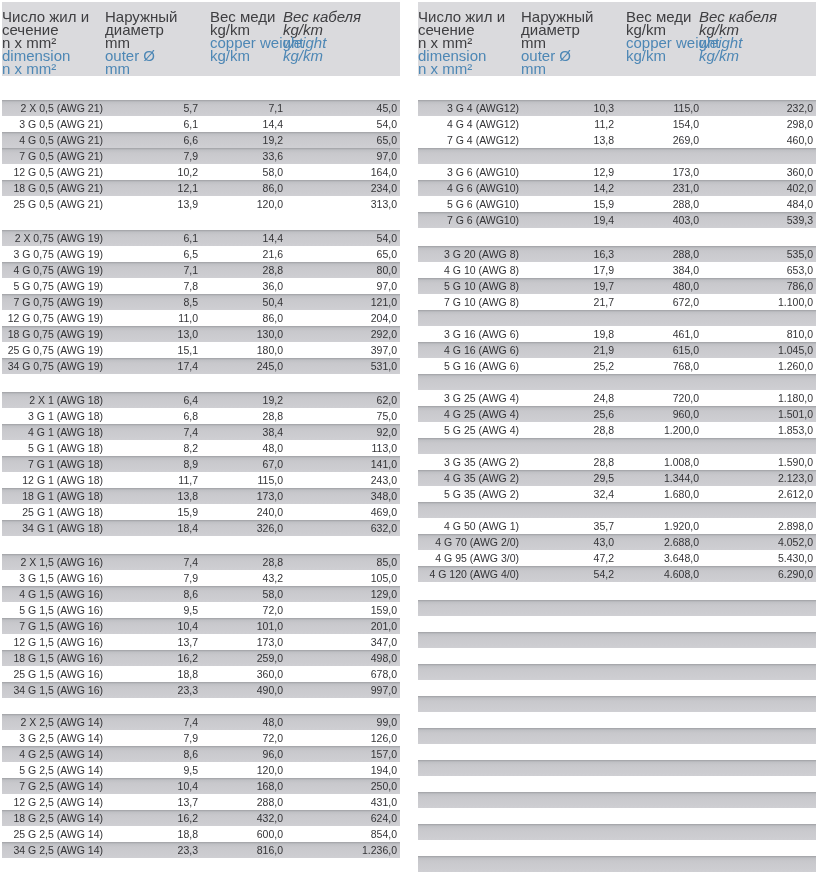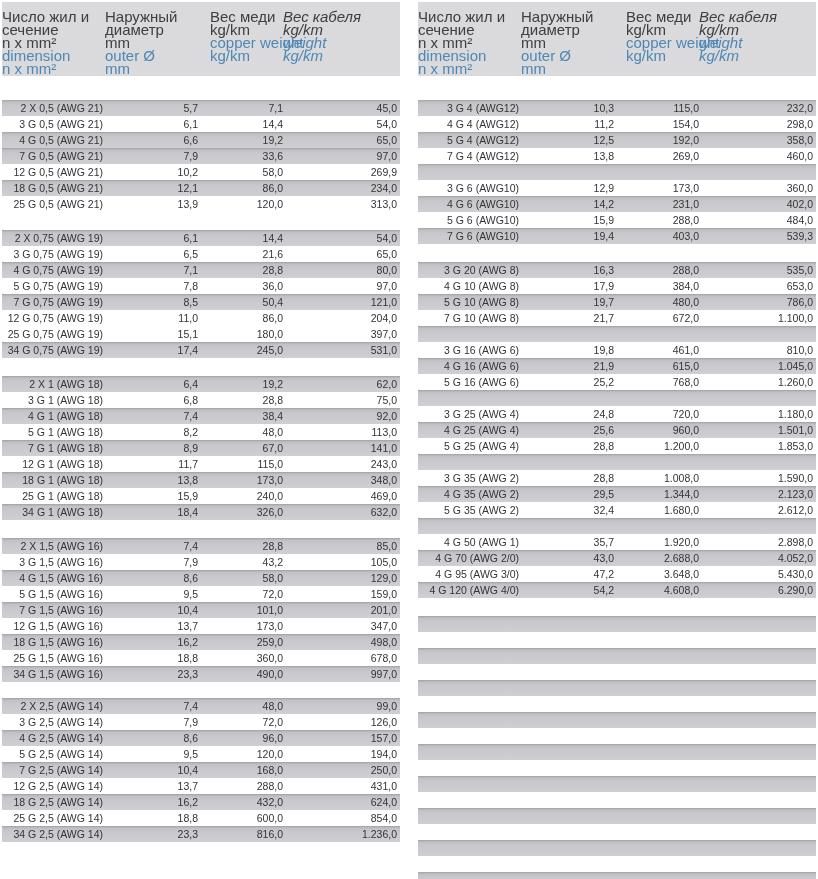--- a/index.html
+++ b/index.html
@@ -117,21 +117,21 @@
         <div class="row gray">
           <div class="c c1">7 G 0,5 (AWG 21)</div>
           <div class="c c2">7,9</div>
           <div class="c c3">33,6</div>
           <div class="c c4">97,0</div>
         </div>
         <div class="row">
           <div class="c c1">12 G 0,5 (AWG 21)</div>
           <div class="c c2">10,2</div>
           <div class="c c3">58,0</div>
-          <div class="c c4">269,9</div>
+          <div class="c c4">164,0</div>
         </div>
         <div class="row gray">
           <div class="c c1">18 G 0,5 (AWG 21)</div>
           <div class="c c2">12,1</div>
           <div class="c c3">86,0</div>
           <div class="c c4">234,0</div>
         </div>
         <div class="row">
           <div class="c c1">25 G 0,5 (AWG 21)</div>
           <div class="c c2">13,9</div>
@@ -168,20 +168,26 @@
           <div class="c c1">7 G 0,75 (AWG 19)</div>
           <div class="c c2">8,5</div>
           <div class="c c3">50,4</div>
           <div class="c c4">121,0</div>
         </div>
         <div class="row">
           <div class="c c1">12 G 0,75 (AWG 19)</div>
           <div class="c c2">11,0</div>
           <div class="c c3">86,0</div>
           <div class="c c4">204,0</div>
+        </div>
+        <div class="row gray">
+          <div class="c c1">18 G 0,75 (AWG 19)</div>
+          <div class="c c2">13,0</div>
+          <div class="c c3">130,0</div>
+          <div class="c c4">292,0</div>
         </div>
         <div class="row">
           <div class="c c1">25 G 0,75 (AWG 19)</div>
           <div class="c c2">15,1</div>
           <div class="c c3">180,0</div>
           <div class="c c4">397,0</div>
         </div>
         <div class="row gray">
           <div class="c c1">34 G 0,75 (AWG 19)</div>
           <div class="c c2">17,4</div>
@@ -396,26 +402,20 @@
           <div class="c c2">10,3</div>
           <div class="c c3">115,0</div>
           <div class="c c4">232,0</div>
         </div>
         <div class="row">
           <div class="c c1">4 G 4 (AWG12)</div>
           <div class="c c2">11,2</div>
           <div class="c c3">154,0</div>
           <div class="c c4">298,0</div>
         </div>
-        <div class="row gray">
-          <div class="c c1">5 G 4 (AWG12)</div>
-          <div class="c c2">12,5</div>
-          <div class="c c3">192,0</div>
-          <div class="c c4">358,0</div>
-        </div>
         <div class="row">
           <div class="c c1">7 G 4 (AWG12)</div>
           <div class="c c2">13,8</div>
           <div class="c c3">269,0</div>
           <div class="c c4">460,0</div>
         </div>
         <div class="row gray">
           <div class="c c1"></div>
           <div class="c c2"></div>
           <div class="c c3"></div>

